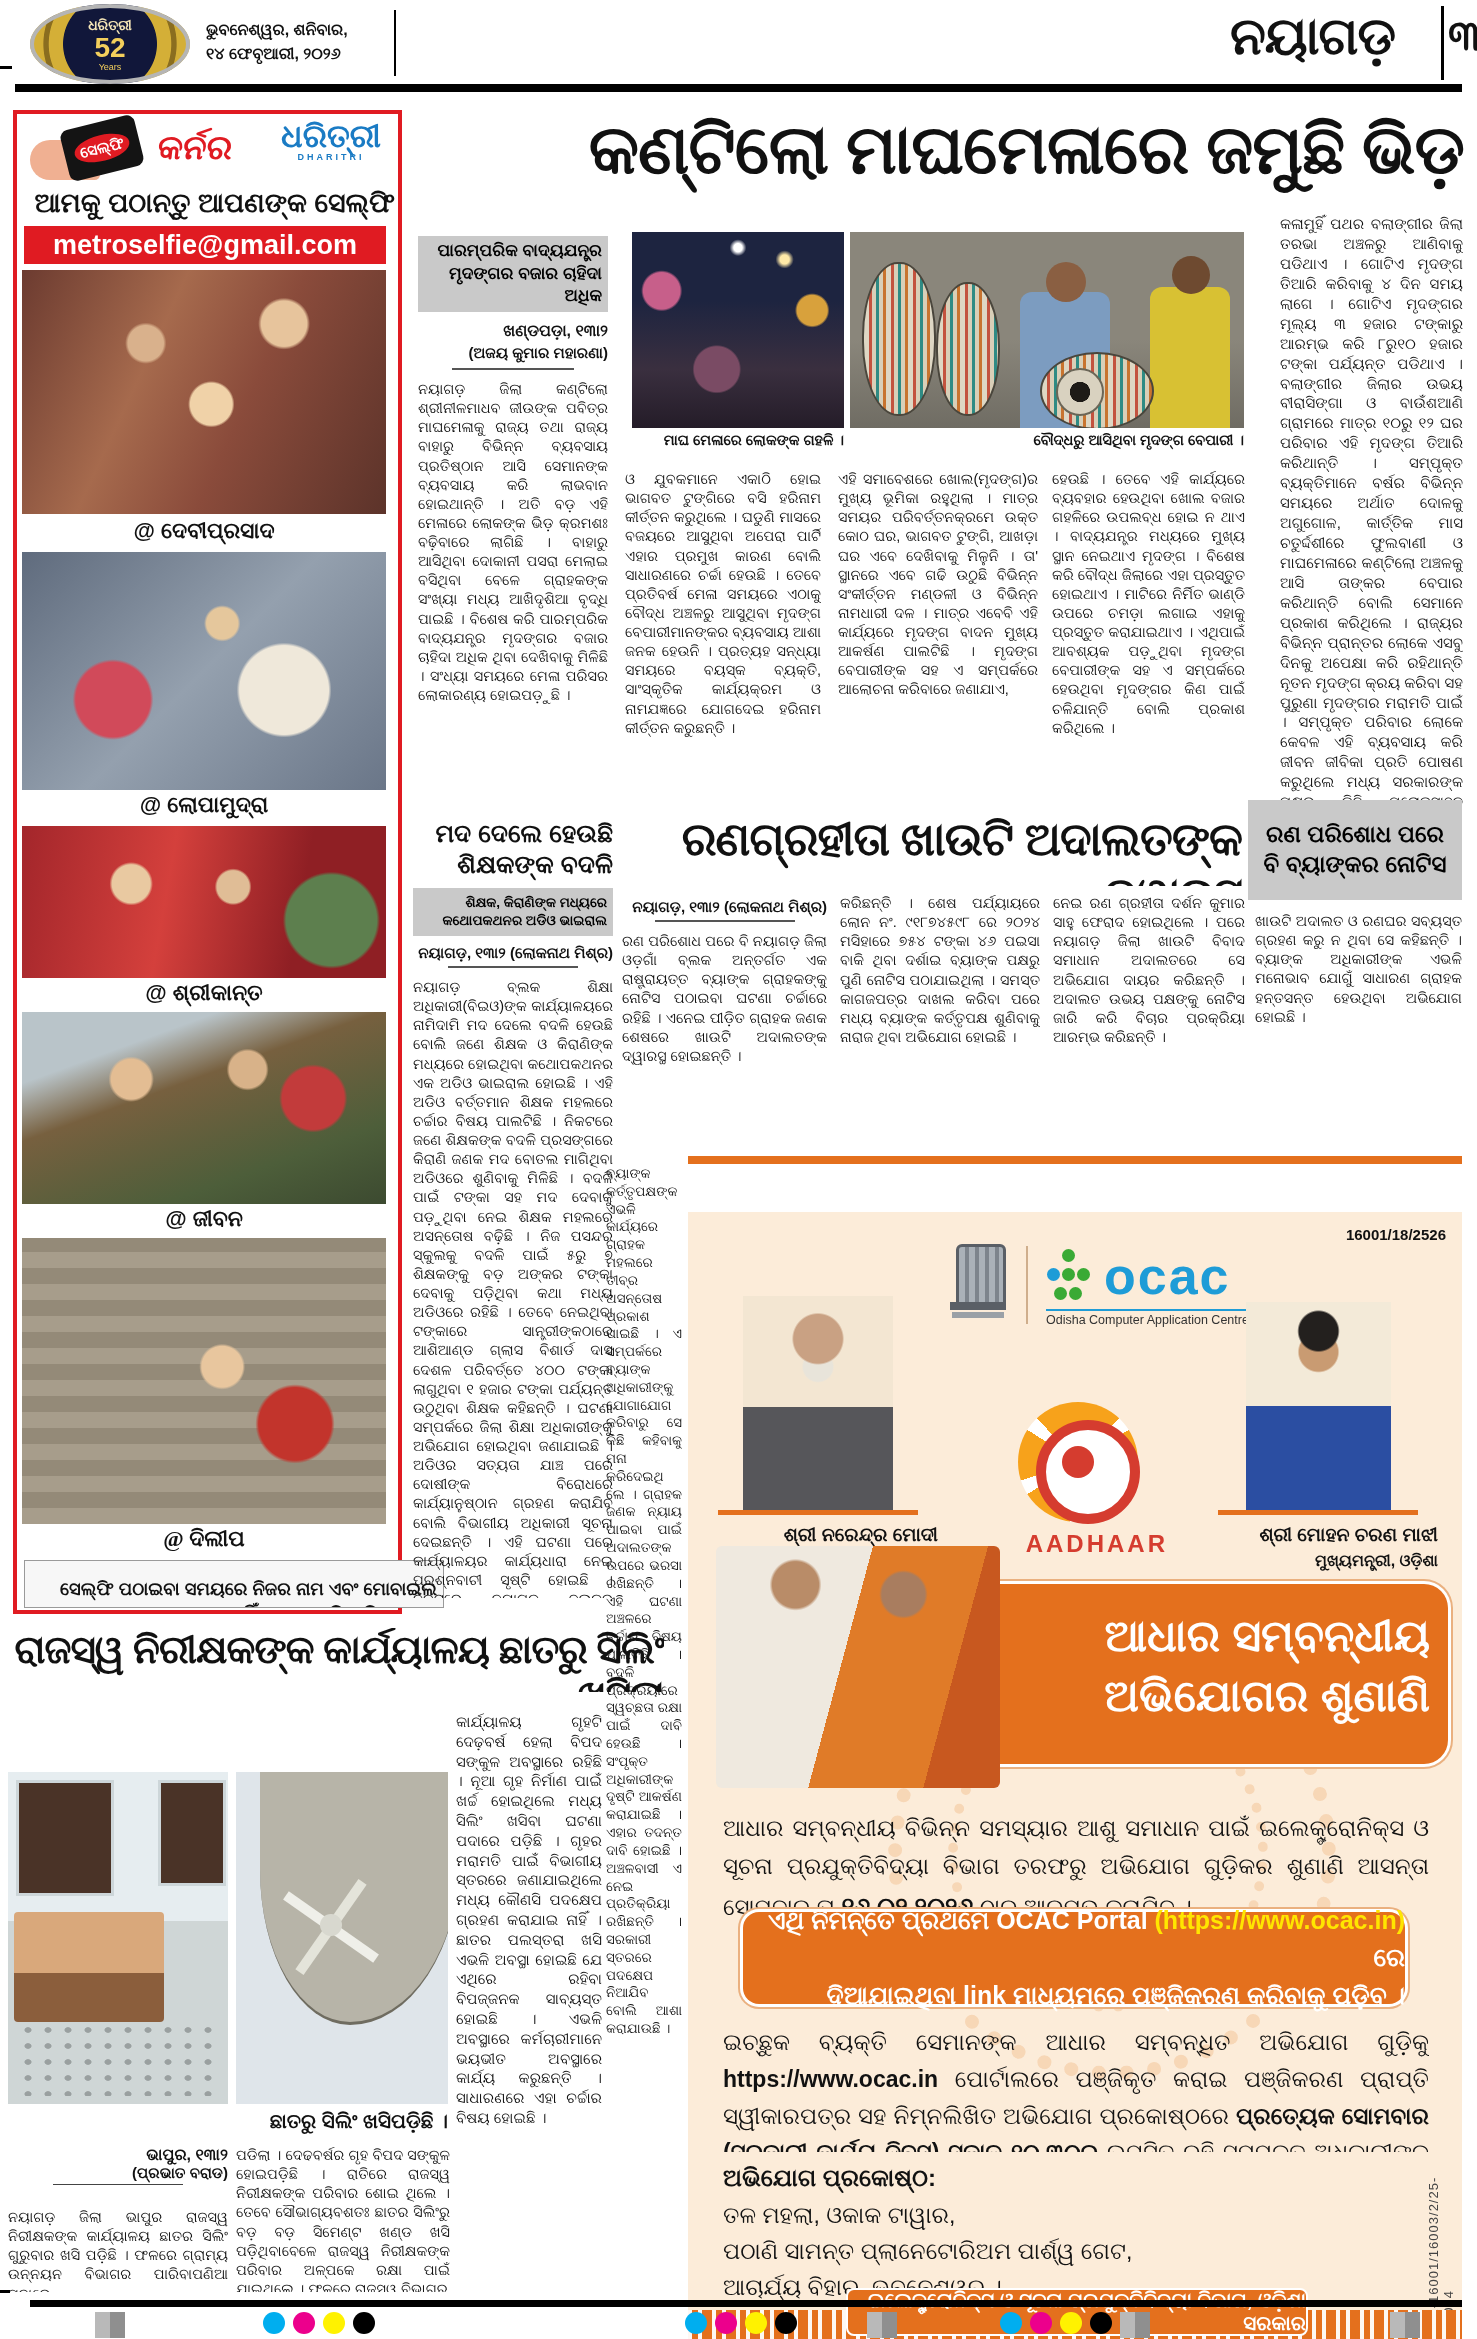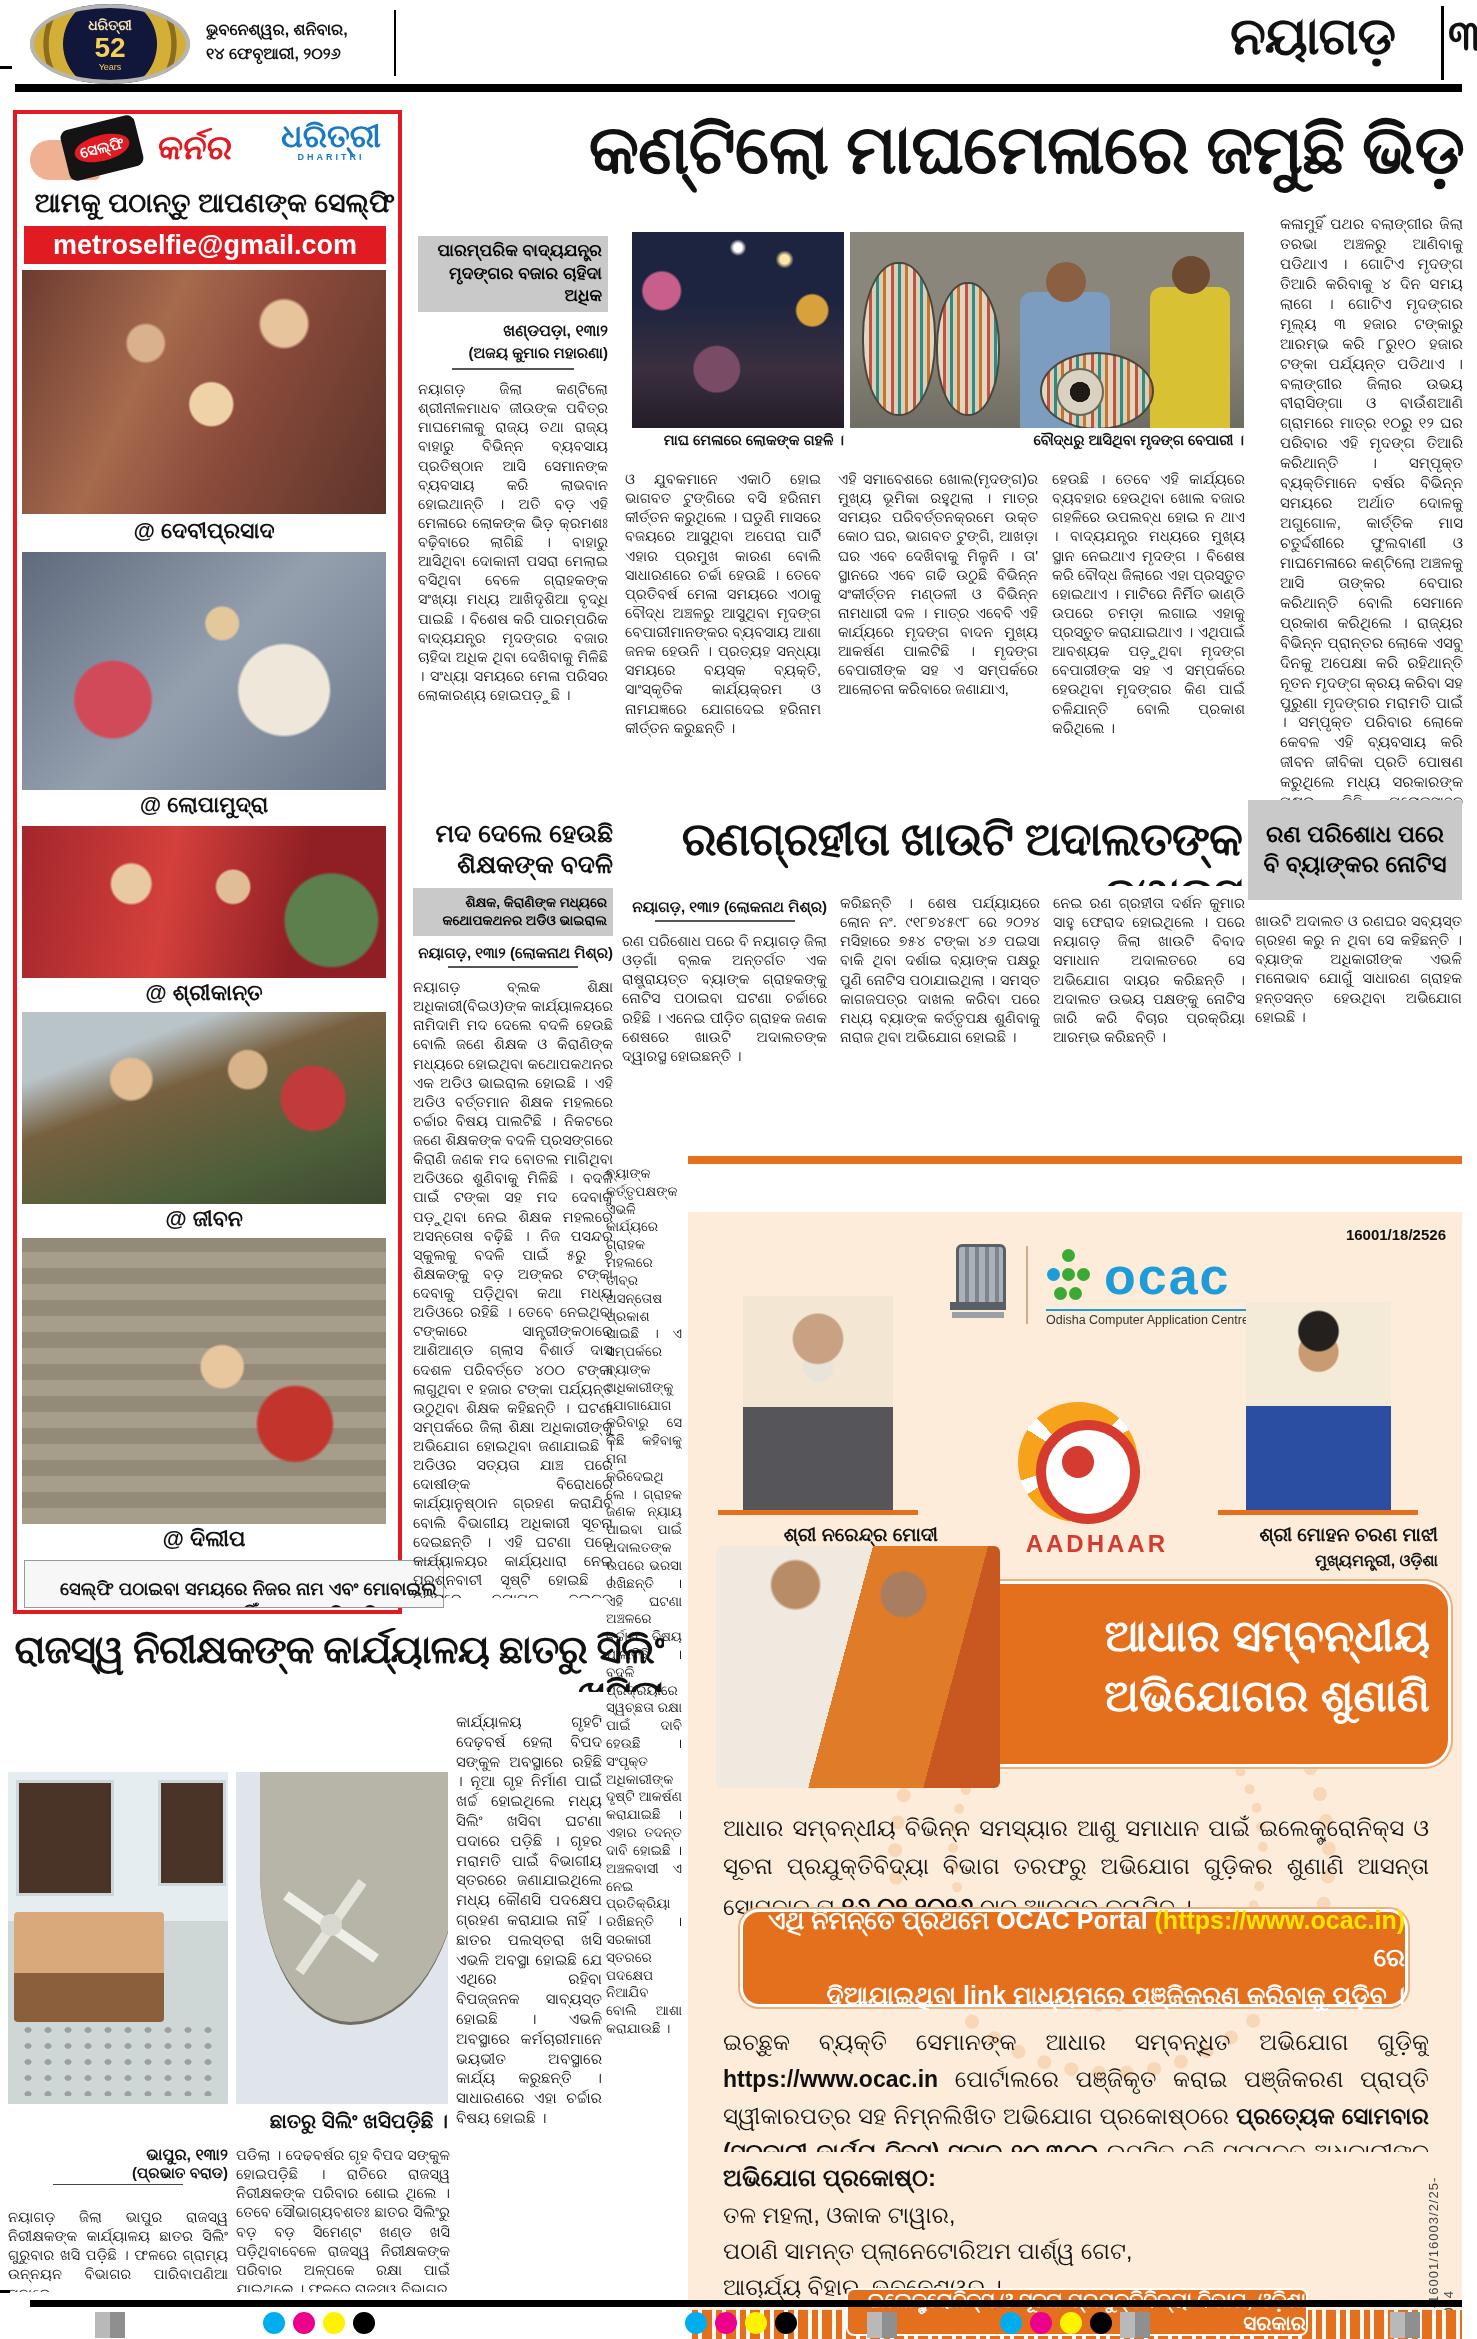--- a/index.html
+++ b/index.html
@@ -91,21 +91,21 @@
   <div class="photo ph-selfie2" style="left:22px;top:552px;width:364px;height:238px;"></div>
   <div class="abs cap" style="left:22px;top:792px;width:364px;text-align:center;font-size:22px;">@ ଲୋପାମୁଦ୍ରା</div>
 
   <div class="photo ph-selfie3" style="left:22px;top:826px;width:364px;height:152px;"></div>
   <div class="abs cap" style="left:22px;top:980px;width:364px;text-align:center;font-size:22px;">@ ଶ୍ରୀକାନ୍ତ</div>
 
   <div class="photo ph-selfie4" style="left:22px;top:1012px;width:364px;height:192px;"></div>
   <div class="abs cap" style="left:22px;top:1206px;width:364px;text-align:center;font-size:22px;">@ ଜୀବନ</div>
 
   <div class="photo ph-selfie5" style="left:22px;top:1238px;width:364px;height:286px;"></div>
-  <div class="abs cap" style="left:22px;top:1526px;width:364px;text-align:center;font-size:22px;">@ ଦିଲୀପ</div>
+  <div class="abs cap" style="left:22px;top:1526px;width:364px;text-align:center;font-size:22px;font-family:Liberation Serif, serif;">@ ଦିଲୀପ</div>
 
   <div class="abs ctr clip" style="left:24px;top:1560px;width:420px;height:48px;border:1px solid #9a9a9a;background:#f7f7f7;font-size:18px;font-weight:700;padding:16px 6px;box-sizing:border-box;line-height:1.4;">ସେଲ୍ଫି ପଠାଇବା ସମୟରେ ନିଜର ନାମ ଏବଂ ମୋବାଇଲ ନମ୍ବର ଦେବାକୁ ଭୁଲନ୍ତୁ ନାହିଁ । ଯୋଗ୍ୟବିବେଚିତ ଫଟୋ ପ୍ରକାଶ ପାଇବ ।</div>
 
   <div class="abs ctr clip" style="left:412px;top:98px;width:1052px;height:118px;font-size:68px;font-weight:800;letter-spacing:-1px;line-height:1.5;">କଣ୍ଟିଲୋ ମାଘମେଳାରେ ଜମୁଛି ଭିଡ଼</div>
 
   <div class="abs graybox ctr clip" style="left:418px;top:236px;width:190px;height:76px;font-size:17px;line-height:1.35;">ପାରମ୍ପରିକ ବାଦ୍ୟଯନ୍ତ୍ର ମୃଦଙ୍ଗର ବଜାର ଚାହିଦା ଅଧିକ</div>
   <div class="abs ctr bold" style="left:418px;top:322px;width:190px;font-size:16px;">ଖଣ୍ଡପଡ଼ା, ୧୩ା୨</div>
   <div class="abs ctr" style="left:418px;top:344px;width:190px;font-size:15px;font-weight:700;">(ଅଜୟ କୁମାର ମହାରଣା)</div>
   <div class="abs" style="left:452px;top:368px;width:122px;height:2px;background:#555;"></div>
   <div class="abs just bodytxt clip" style="left:418px;top:380px;width:190px;height:428px;">ନୟାଗଡ଼ ଜିଲା କଣ୍ଟିଲୋ ଶ୍ରୀନୀଳମାଧବ ଜୀଉଙ୍କ ପବିତ୍ର ମାଘମେଳାକୁ ରାଜ୍ୟ ତଥା ରାଜ୍ୟ ବାହାରୁ ବିଭିନ୍ନ ବ୍ୟବସାୟ ପ୍ରତିଷ୍ଠାନ ଆସି ସେମାନଙ୍କ ବ୍ୟବସାୟ କରି ଲାଭବାନ ହୋଇଥାନ୍ତି । ଅତି ବଡ଼ ଏହି ମେଳାରେ ଲୋକଙ୍କ ଭିଡ଼ କ୍ରମଶଃ ବଢ଼ିବାରେ ଲାଗିଛି । ବାହାରୁ ଆସିଥିବା ଦୋକାନୀ ପସରା ମେଲାଇ ବସିଥିବା ବେଳେ ଗ୍ରାହକଙ୍କ ସଂଖ୍ୟା ମଧ୍ୟ ଆଖିଦୃଶିଆ ବୃଦ୍ଧି ପାଇଛି । ବିଶେଷ କରି ପାରମ୍ପରିକ ବାଦ୍ୟଯନ୍ତ୍ର ମୃଦଙ୍ଗର ବଜାର ଚାହିଦା ଅଧିକ ଥିବା ଦେଖିବାକୁ ମିଳିଛି । ସଂଧ୍ୟା ସମୟରେ ମେଳା ପରିସର ଲୋକାରଣ୍ୟ ହୋଇପଡ଼ୁଛି ।</div>

